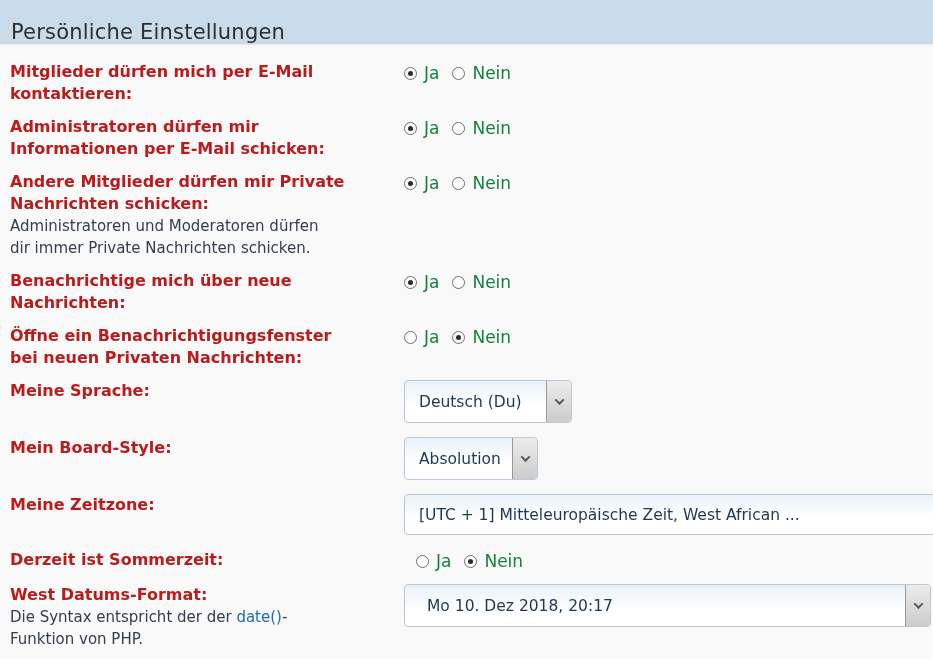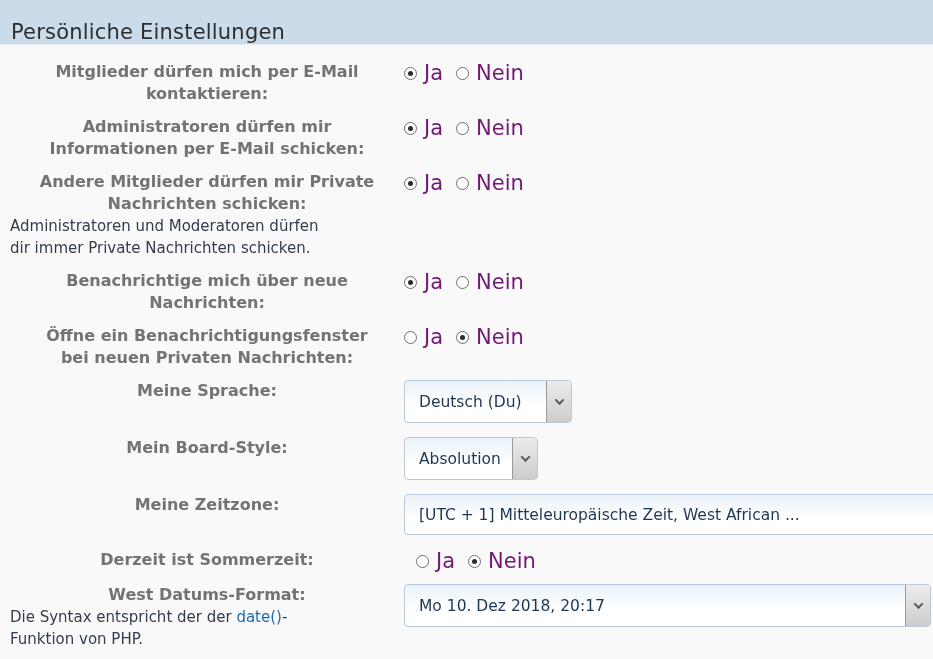--- a/index.html
+++ b/index.html
@@ -34,24 +34,23 @@
     width: 394px;
     flex: 0 0 394px;
   }
   .ctrl-col {
     flex: 1 1 auto;
     min-height: 22px;
   }
   .setting-label {
     font-size: 16px;
     font-weight: bold;
-    color: #737373;
+    color: #b91c1c;
     line-height: 22px;
     white-space: pre-line;
-    text-align: center;
   }
   .setting-desc {
     font-size: 15px;
     color: #333d4d;
     line-height: 22px;
     white-space: pre-line;
   }
   .setting-desc a {
     color: #1a6bae;
     text-decoration: none;
@@ -77,22 +76,22 @@
   .rgroup[data-selected="ja"]   .radio.yes::after,
   .rgroup[data-selected="nein"] .radio.no::after {
     content: "";
     position: absolute;
     left: 3px; top: 3px;
     width: 5px; height: 5px;
     border-radius: 50%;
     background: #2b2b2b;
   }
   .rlabel {
-    font-size: 21px;
-    color: #701a75;
+    font-size: 17px;
+    color: #15803d;
     line-height: 22px;
   }
   
   .select {
     height: 43px;
     border: 1px solid #b9c9d9;
     border-radius: 4px;
     background: linear-gradient(180deg, #e9f2f9 0%, #ffffff 60%);
     display: flex;
     align-items: stretch;
@@ -129,21 +128,21 @@
     background: #fcfdfe;
     border-left: 1px solid #c9d4de;
   }
   .select.light-btn .sel-btn .chev {
     border-right-color: #9aa7b3;
     border-bottom-color: #9aa7b3;
   }
   .w-sprache  { width: 168px; }
   .w-style    { width: 134px; }
   .w-zeitzone { width: 584px; height: 41px; }
-  .w-datum    { width: 527px; }
+  .w-datum    { width: 527px; padding-left: 8px; }
   .row.tight { margin-bottom: 12px; gap: 12px; }
   .row.select-row { margin-bottom: 14px; }
 </style>
 </head>
 <body>
 
 <div class="panel-header">
   <span class="panel-title">Persönliche Einstellungen</span>
 </div>
 

